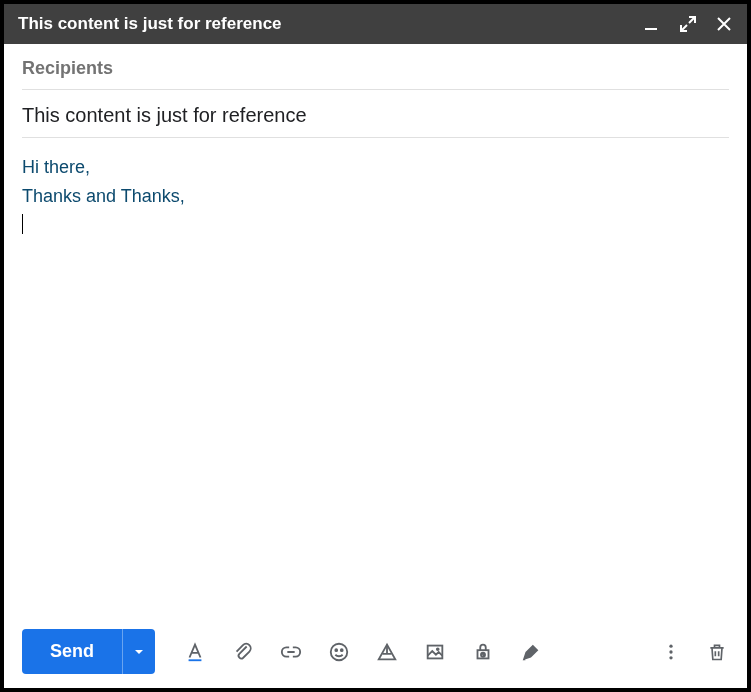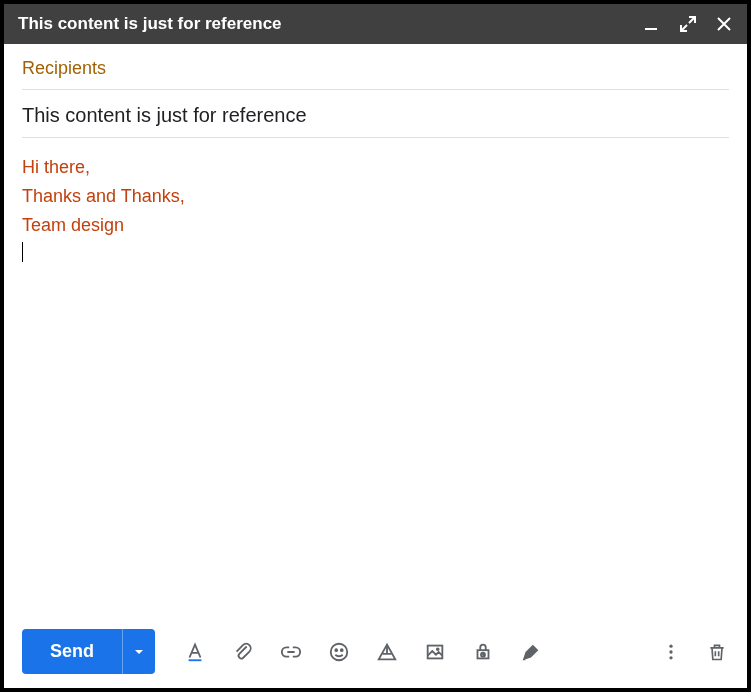--- a/index.html
+++ b/index.html
@@ -46,31 +46,32 @@
       flex-direction: column;
       padding: 0 18px;
       background: #fff;
     }
     .field-row {
       padding: 14px 0 10px 0;
       border-bottom: 1px solid #e0e0e0;
       font-size: 18px;
     }
     .recipients {
-      color: #a16207;
+      color: #737373;
+      font-weight: bold;
     }
     .subject {
       color: #202124;
       font-size: 20px;
     }
     .body-area {
       flex: 1;
       padding: 16px 0;
       font-size: 18px;
-      color: #c2410c;
+      color: #0c4a6e;
       line-height: 1.55;
     }
     .body-area p {
       margin-bottom: 28px;
     }
     .body-area p:last-of-type {
       margin-bottom: 0;
     }
     .cursor {
       display: inline-block;
@@ -165,21 +166,20 @@
   <div class="field-row recipients">
     <span>Recipients</span>
   </div>
   <div class="field-row subject">
     <span>This content is just for reference</span>
   </div>
   <div class="body-area">
     <p>Hi there,</p>
     <div>
       <div class="sig-line">Thanks and Thanks,</div>
-      <div class="sig-line">Team design</div>
       <span class="cursor"></span>
     </div>
   </div>
 </div>
 
 <div class="toolbar">
   <div class="send-group">
     <button class="send-btn">Send</button>
     <button class="send-more">
       <svg width="12" height="12" viewBox="0 0 12 12">

